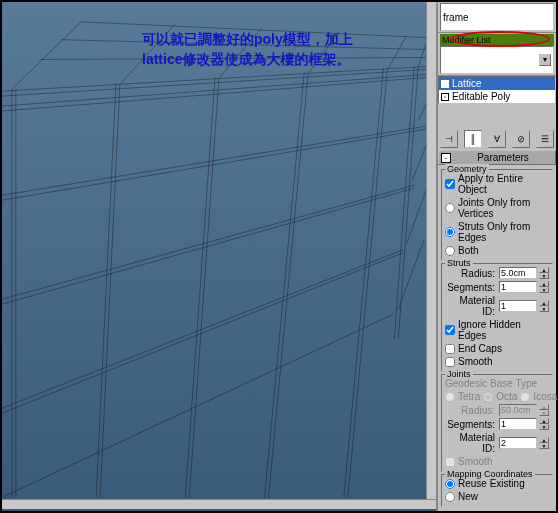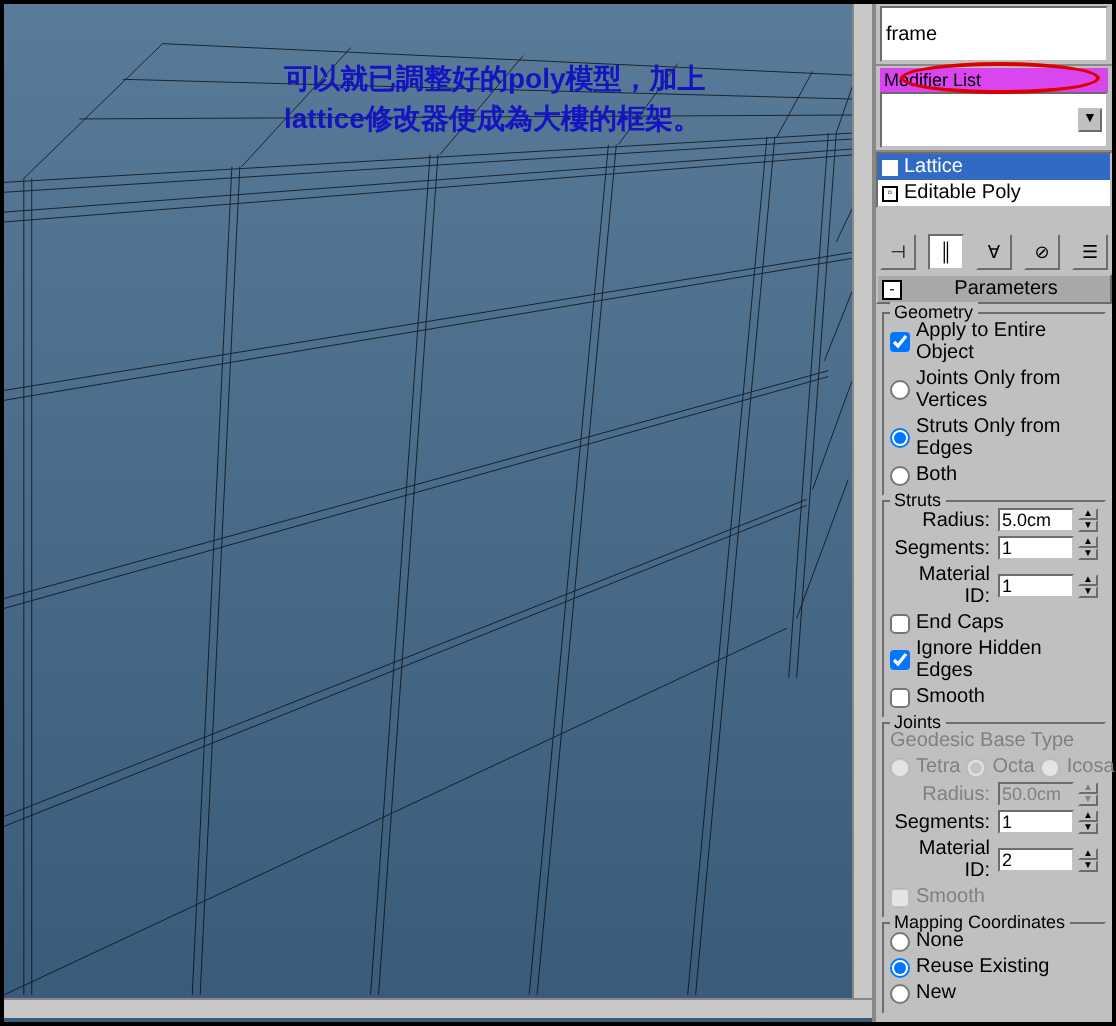--- a/index.html
+++ b/index.html
@@ -6,21 +6,21 @@
 body { background: #c0c0c0; width: 558px; height: 513px; overflow: hidden; position: relative; }
 .main-container { display: flex; width: 100%; height: 100%; border: 2px solid #000; }
 .viewport { flex: 1; background: linear-gradient(to bottom, #5a7a9a, #3a5a7a); position: relative; overflow: hidden; }
 .wireframe { position: absolute; inset: 0; }
 .annotation { position: absolute; top: 28px; left: 140px; font-size: 14px; font-weight: bold; color: #1515c0; line-height: 1.4; }
 .annotation .poly { color: #1515c0; }
 .ruler-x { position: absolute; bottom: 2px; left: 0; right: 0; height: 10px; background: #c8c8c8; border-top: 1px solid #888; }
 .ruler-y { position: absolute; right: 0; top: 0; bottom: 10px; width: 10px; background: #c8c8c8; border-left: 1px solid #888; }
 .side-panel { width: 120px; background: #c0c0c0; border-left: 2px solid #888; font-size: 10px; display: flex; flex-direction: column; }
 .panel-section { border-bottom: 1px solid #888; padding: 1px 2px; }
-.label-row { background: #d946ef; padding: 1px 2px; font-size: 9px; color: #000; }
+.label-row { background: #4d7c0f; padding: 1px 2px; font-size: 9px; color: #000; }
 .input-row { display: flex; align-items: center; background: #fff; border: 1px inset #c0c0c0; padding: 0 2px; font-size: 10px; height: 28px; }
 .dropdown-btn { width: 12px; height: 12px; background: #c0c0c0; border: 1px outset #c0c0c0; margin-left: auto; font-size: 7px; text-align: center; line-height: 10px; }
 .mod-stack { background: #fff; border: 1px inset #c0c0c0; height: 32px; position: relative; }
 .stack-item { display: flex; align-items: center; padding: 1px 2px; font-size: 10px; gap: 3px; }
 .stack-item.selected { background: #316ac5; color: #fff; }
 .stack-icon { width: 8px; height: 8px; border: 1px solid #000; background: #fff; font-size: 6px; text-align: center; line-height: 6px; }
 .stack-item.selected .stack-icon { border-color: #fff; }
 .red-circle { position: absolute; top: 31px; right: 8px; width: 100px; height: 16px; border: 2px solid #d00; border-radius: 50%; pointer-events: none; z-index: 10; }
 .toolbar-row { display: flex; gap: 1px; padding: 2px; justify-content: space-between; }
 .tb-btn { width: 18px; height: 18px; background: #c0c0c0; border: 1px outset #c0c0c0; font-size: 9px; display: flex; align-items: center; justify-content: center; }
@@ -177,26 +177,26 @@
           </div>
         <div class="spin-row">
             <span class="spin-label">Material ID:</span>
             <input class="spin-input" value="1" style="">
             <div class="spinner">
               <div class="spin-btn">▲</div>
               <div class="spin-btn">▼</div>
             </div>
           </div>
         <div class="check-row">
+            <input type="checkbox" checked="" style="">
+            <span>Ignore Hidden Edges</span>
+          </div>
+        <div class="check-row">
             <input type="checkbox" style="">
             <span>End Caps</span>
-          </div>
-        <div class="check-row">
-            <input type="checkbox" checked="" style="">
-            <span>Ignore Hidden Edges</span>
           </div>
         <div class="check-row">
             <input type="checkbox" style="">
             <span>Smooth</span>
           </div>
       </div>
 
       <div class="group-box">
         <div class="group-label">Joints</div>
         <div class="disabled-text" style="font-size:10px;padding:1px 0">Geodesic Base Type</div>
@@ -234,24 +234,20 @@
           </div>
         <div class="check-row disabled-text">
             <input type="checkbox" disabled="" style="">
             <span>Smooth</span>
           </div>
       </div>
 
       <div class="group-box">
         <div class="group-label">Mapping Coordinates</div>
         <div class="radio-row">
-            <input type="radio" name="map" style="">
-            <span>None</span>
-          </div>
-        <div class="radio-row">
             <input type="radio" name="map" checked="" style="">
             <span>Reuse Existing</span>
           </div>
         <div class="radio-row">
             <input type="radio" name="map" style="">
             <span>New</span>
           </div>
       </div>
     </div>
   </div>

